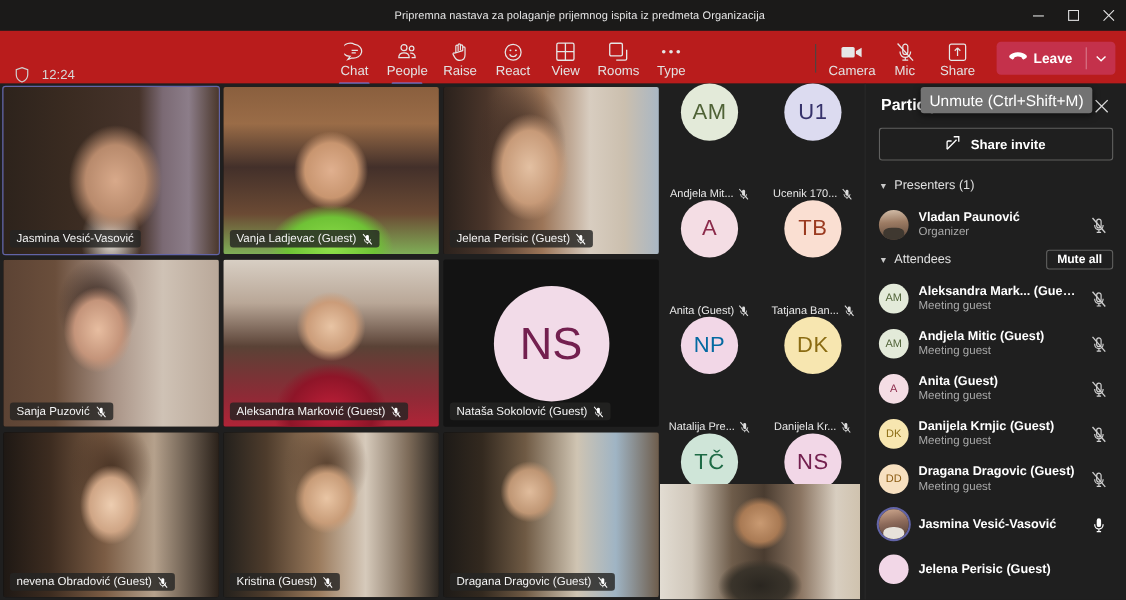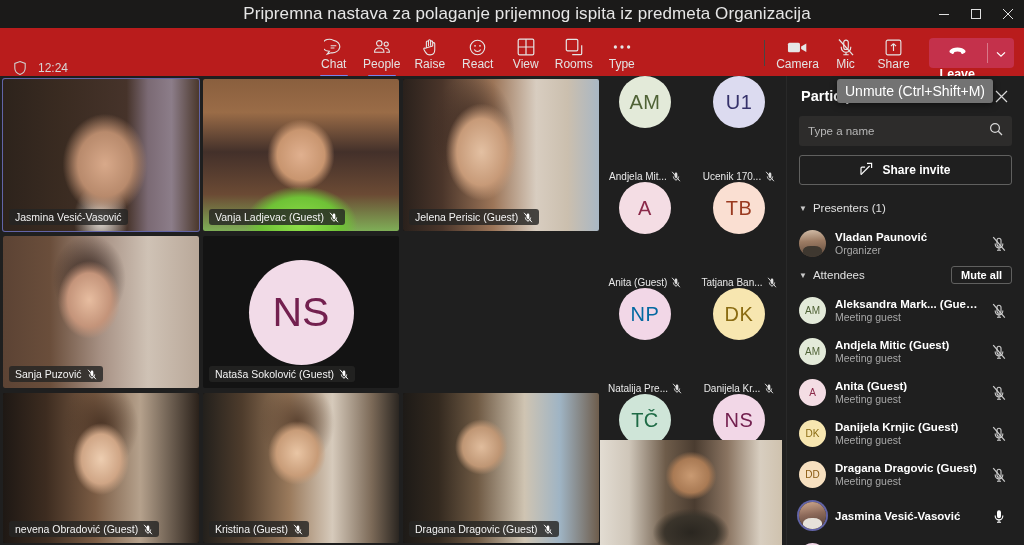--- a/index.html
+++ b/index.html
@@ -10,21 +10,21 @@
     overflow: hidden;
     color: #fff;
   }
 
   
   .titlebar {
     position: absolute; top: 0; left: 0; width: 1024px; height: 28px;
     background: #1b1a19;
     display: flex; align-items: center; justify-content: center;
   }
-  .titlebar-title { font-size: 17px; color: #e6e6e6; letter-spacing: .1px; margin-left: 30px; }
+  .titlebar-title { font-size: 10px; color: #e6e6e6; letter-spacing: .1px; margin-left: 30px; }
   .win-controls { position: absolute; right: 0; top: 0; height: 28px; display: flex; }
   .win-btn {
     width: 32px; height: 28px; display: flex; align-items: center; justify-content: center;
     color: #e0e0e0; font-size: 11px;
   }
 
   
   .toolbar {
     position: absolute; top: 28px; left: 0; width: 1024px; height: 48px;
     background: #b91c1c;
@@ -44,21 +44,21 @@
   .tb-item.active::after {
     content: ""; position: absolute; bottom: -1px; left: 9px; width: 28px; height: 2.5px;
     background: #7b83eb; border-radius: 2px;
   }
   .tb-sep { width: 1px; height: 26px; background: #484644; margin: 0 8px; }
   .tb-right { display: flex; align-items: center; gap: 2px; padding-right: 10px; }
   .leave-btn {
     height: 30px; background: #c4314b; border-radius: 4px; display: flex; align-items: center;
     margin-left: 10px; cursor: pointer;
   }
-  .leave-main { display: flex; align-items: center; gap: 6px; padding: 0 12px 0 11px; height: 20px; flex-direction: column; }
+  .leave-main { display: flex; align-items: center; gap: 6px; padding: 0 12px 0 11px; height: 20px; }
   .leave-txt { font-size: 12.5px; font-weight: bold; color: #fff; }
   .leave-div { width: 1px; height: 20px; background: rgba(255,255,255,.35); }
   .leave-caret { padding: 0 8px; display: flex; align-items: center; height: 30px; }
 
   
   .tooltip {
     position: absolute; left: 837px; top: 79px;
     background: #737373; color: #fff; font-size: 14px;
     padding: 4px 8px; border-radius: 3px; white-space: nowrap; z-index: 50;
     box-shadow: 0 2px 6px rgba(0,0,0,.5);
@@ -381,20 +381,34 @@
       <div class="tile-name">
         <span>Sanja Puzović</span>
         <svg class="mini-mute" viewBox="0 0 12 14">
             <path d="M6 2a1.7 1.7 0 0 1 1.7 1.7v3.4A1.7 1.7 0 0 1 6 8.8 1.7 1.7 0 0 1 4.3 7.1V3.7A1.7 1.7 0 0 1 6 2z" fill="#fff"></path>
             <path d="M2.6 6.8v.6a3.4 3.4 0 0 0 6.8 0v-.6M6 10.8v1.8" stroke="#fff" stroke-width="1" fill="none"></path>
             <path d="M1 1L11 13" stroke="#fff" stroke-width="1.2"></path>
           </svg>
       </div>
     </div>
 
+    <div class="vtile">
+      <div class="ph" style="background:
+             radial-gradient(ellipse 20% 26% at 50% 40%, #e8c4a4 0%, #cb9c79 56%, rgba(0,0,0,0) 80%),
+             radial-gradient(ellipse 30% 34% at 50% 92%, #c2203a 0%, #8e1528 65%, rgba(0,0,0,0) 88%),
+             linear-gradient(180deg, #d8cfc4 0%, #b9a797 26%, #5a4236 52%, #8e2a36 82%, #b02437 100%);"></div>
+      <div class="tile-name">
+        <span>Aleksandra Marković (Guest)</span>
+        <svg class="mini-mute" viewBox="0 0 12 14">
+            <path d="M6 2a1.7 1.7 0 0 1 1.7 1.7v3.4A1.7 1.7 0 0 1 6 8.8 1.7 1.7 0 0 1 4.3 7.1V3.7A1.7 1.7 0 0 1 6 2z" fill="#fff"></path>
+            <path d="M2.6 6.8v.6a3.4 3.4 0 0 0 6.8 0v-.6M6 10.8v1.8" stroke="#fff" stroke-width="1" fill="none"></path>
+            <path d="M1 1L11 13" stroke="#fff" stroke-width="1.2"></path>
+          </svg>
+      </div>
+    </div>
 
     <div class="vtile" style="background:#131313">
       <div style="position:absolute;inset:0;display:flex;align-items:center;justify-content:center">
         <div class="bigcircle" style="background:#f2dbe8;color:#73204f">
           <span>NS</span>
         </div>
       </div>
       <div class="tile-name">
         <span>Nataša Sokolović (Guest)</span>
         <svg class="mini-mute" viewBox="0 0 12 14">
@@ -585,29 +599,20 @@
         </svg>
     </div>
     <div class="panel-ico">
       <svg width="13" height="13" viewBox="0 0 13 13">
           <path d="M1 1L12 12M12 1L1 12" stroke="#d8d8d8" stroke-width="1.2"></path>
         </svg>
     </div>
   </div>
 
   <div class="panel-body">
-    <div class="searchbox">
-      <input type="text" placeholder="Type a name" style="">
-      <span>
-        <svg width="14" height="14" viewBox="0 0 14 14">
-            <circle cx="6" cy="6" r="4.4" fill="none" stroke="#d8d8d8" stroke-width="1.2"></circle>
-            <path d="M9.3 9.3L13 13" stroke="#d8d8d8" stroke-width="1.3"></path>
-          </svg>
-      </span>
-    </div>
 
     <div class="invite-btn">
       <span>
         <svg width="15" height="14" viewBox="0 0 15 14">
             <path d="M1 12.6V6.2c0-.6.5-1 1-1h3.1" fill="none" stroke="#fff" stroke-width="1.2"></path>
             <path d="M1 12.6l8.6-8.6" fill="none" stroke="#fff" stroke-width="1.2"></path>
             <path d="M7 1.3h4.6v4.6" fill="none" stroke="#fff" stroke-width="1.2"></path>
           </svg>
       </span>
       <span>Share invite</span>

